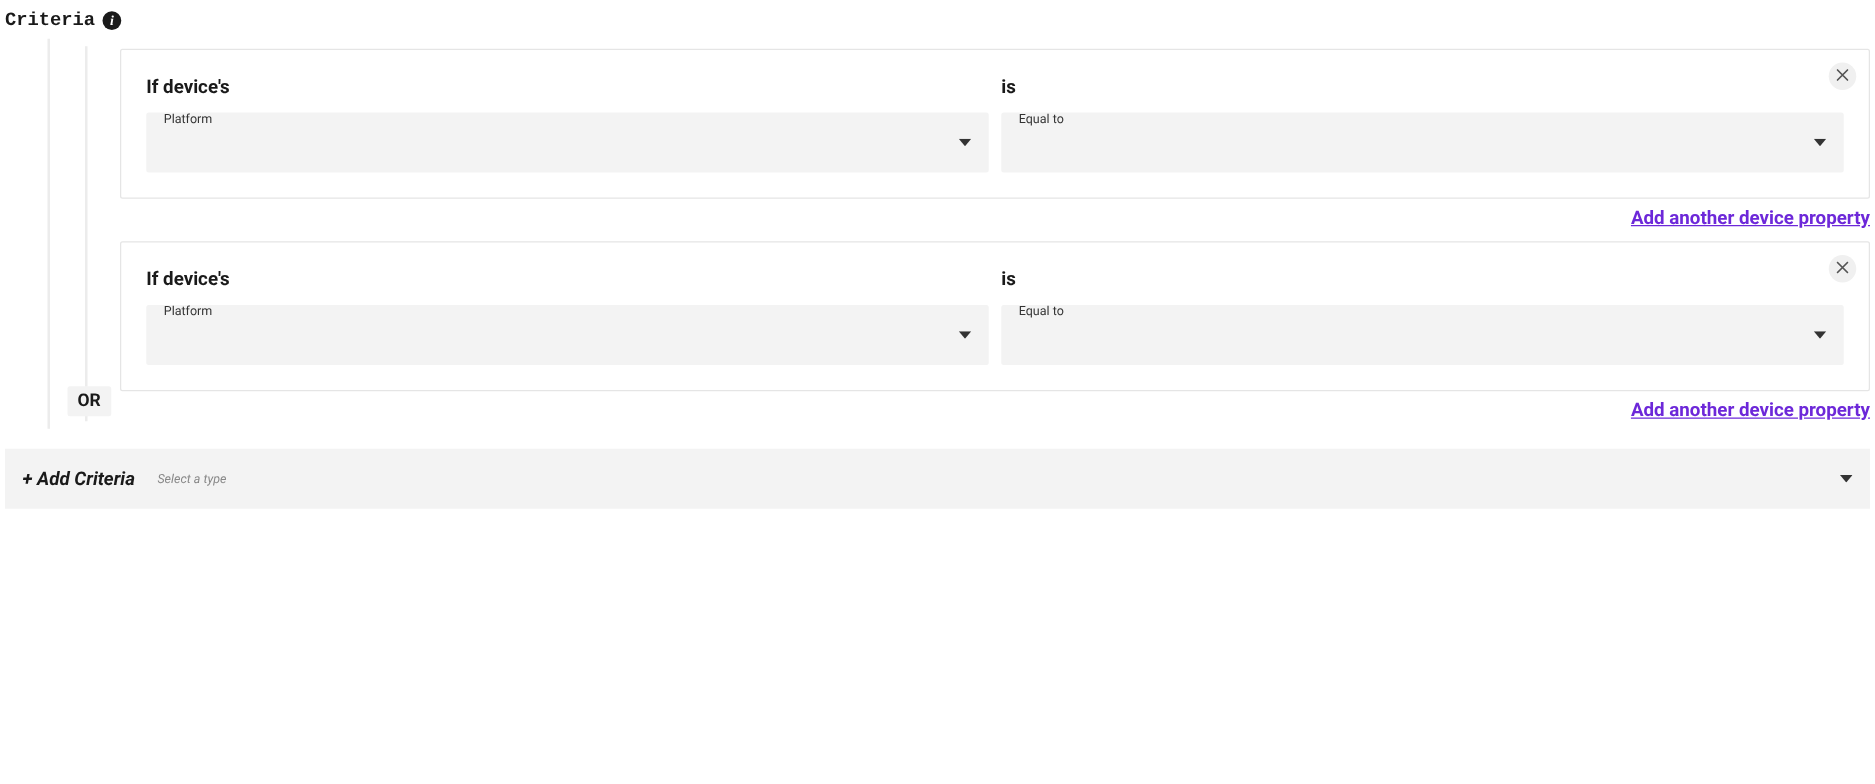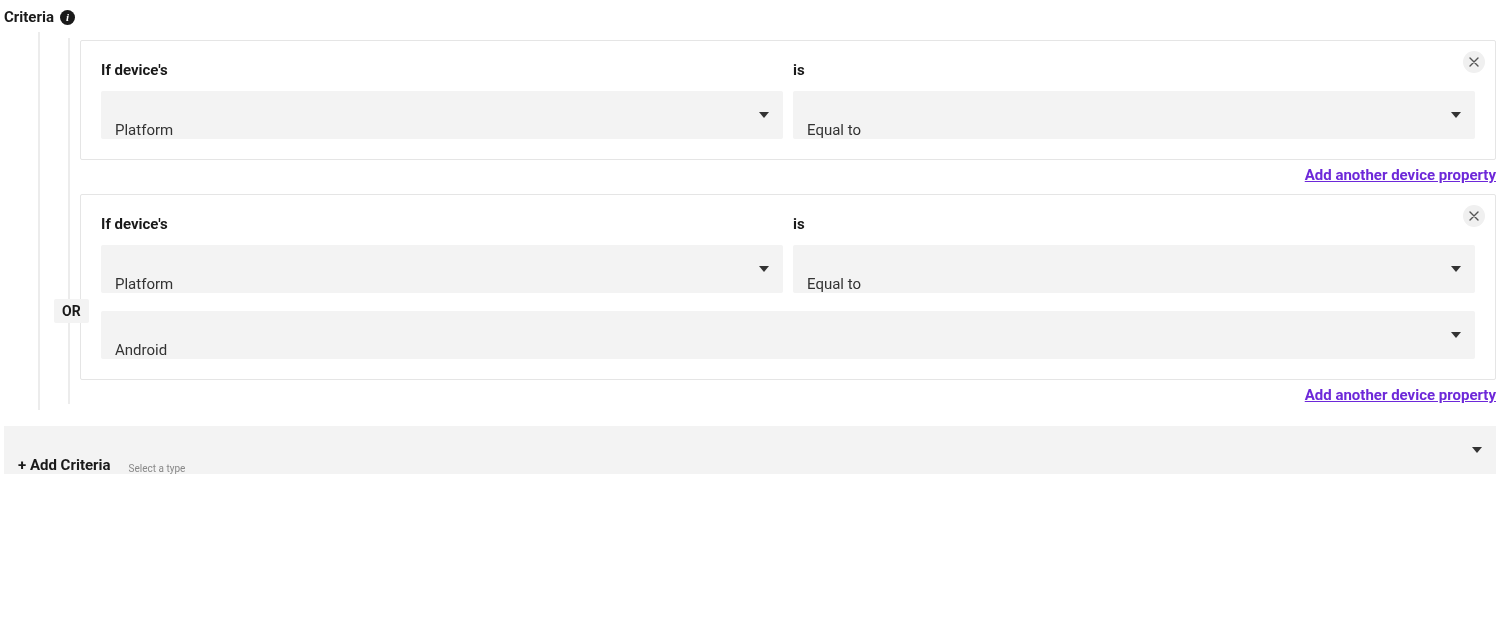--- a/index.html
+++ b/index.html
@@ -17,20 +17,21 @@
     }
     .header {
       display: flex;
       align-items: center;
       gap: 6px;
       margin-bottom: 12px;
     }
     .header-title {
       font-weight: 700;
       font-size: 15px;
+      font-family: Liberation Mono, monospace;
     }
     .info-icon {
       display: inline-flex;
       align-items: center;
       justify-content: center;
       width: 15px;
       height: 15px;
       background: #1a1a1a;
       color: #fff;
       border-radius: 50%;
@@ -62,21 +63,21 @@
       top: 0;
       bottom: 0;
       width: 2px;
       background: #ececec;
     }
     .card {
       position: relative;
       border: 1px solid #e5e5e5;
       border-radius: 2px;
       padding: 20px 20px 20px 20px;
-      margin-left: 16px;
+      margin-left: 32px;
       margin-bottom: 6px;
       background: #fff;
     }
     .card-close {
       position: absolute;
       top: 10px;
       right: 10px;
       width: 22px;
       height: 22px;
       border-radius: 50%;
@@ -110,24 +111,24 @@
       font-size: 15px;
       color: #1a1a1a;
       margin-bottom: 2px;
     }
     .select {
       position: relative;
       background: #f3f3f3;
       border-radius: 2px;
       height: 48px;
       display: flex;
-      align-items: flex-end;
+      align-items: flex-start;
       padding: 0 14px;
       cursor: pointer;
-      font-size: 15px;
+      font-size: 10px;
       color: #333;
     }
     .select .caret {
       position: absolute;
       right: 14px;
       top: 50%;
       transform: translateY(-50%);
     }
     .row-mt {
       margin-top: 18px;
@@ -150,35 +151,36 @@
       position: absolute;
       background: #f3f3f3;
       font-weight: 700;
       font-size: 14px;
       padding: 4px 8px;
       border-radius: 2px;
       color: #1a1a1a;
     }
     .badge-or {
       left: 50px;
-      top: 261px;
+      top: 272px;
     }
     .badge-and {
       left: 12px;
       top: 529px;
     }
     .footer-bar {
       display: flex;
-      align-items: flex-end;
+      align-items: center;
       background: #f3f3f3;
       height: 48px;
       padding: 0 14px;
       margin-top: 22px;
       position: relative;
       cursor: pointer;
+      font-style: italic;
     }
     .footer-bar .add-text {
       font-weight: 700;
       font-size: 15px;
       color: #1a1a1a;
       margin-right: 18px;
     }
     .footer-bar .placeholder {
       font-size: 10px;
       color: #888;
@@ -275,32 +277,20 @@
             <div class="select">
               <span>Equal to</span>
               <span class="caret">
                 <svg width="10" height="6" viewBox="0 0 10 6">
                     <path d="M0 0 L5 6 L10 0 Z" fill="#333"></path>
                   </svg>
               </span>
             </div>
           </div>
         </div>
-        <div class="row row-mt">
-          <div class="field field-100">
-            <div class="select">
-              <span>Android</span>
-              <span class="caret">
-                <svg width="10" height="6" viewBox="0 0 10 6">
-                    <path d="M0 0 L5 6 L10 0 Z" fill="#333"></path>
-                  </svg>
-              </span>
-            </div>
-          </div>
-        </div>
       </div>
 
       <div class="add-link-row">
         <span class="add-link">Add another device property</span>
       </div>
 
     </div>
   </div>
 
   <span class="badge badge-or">OR</span>

